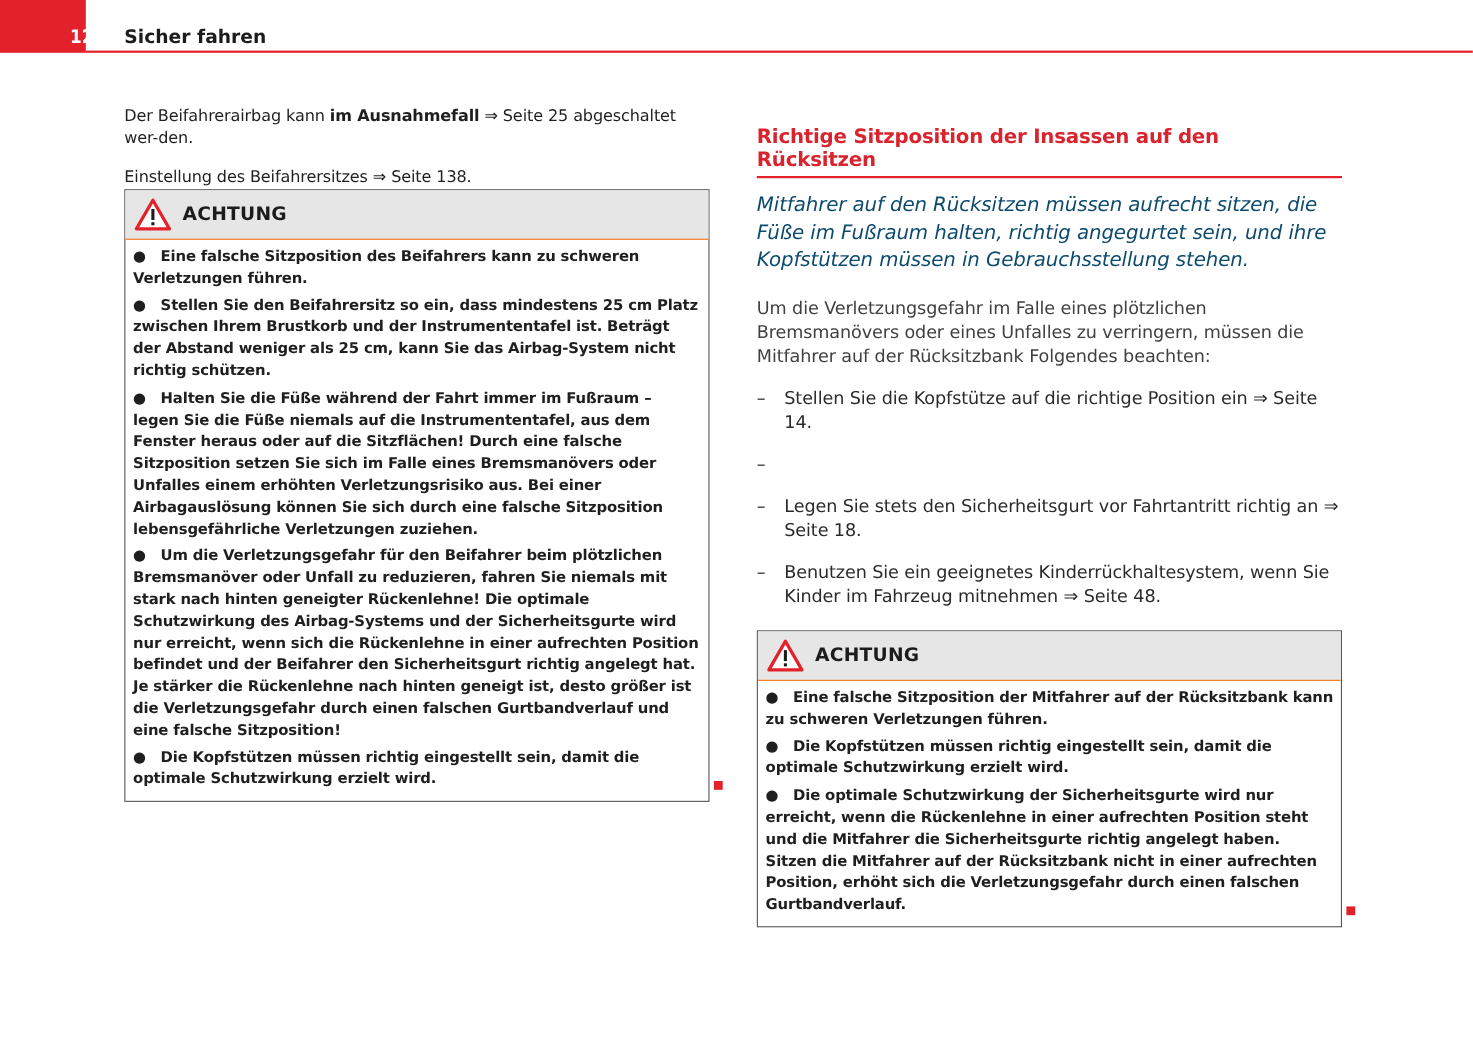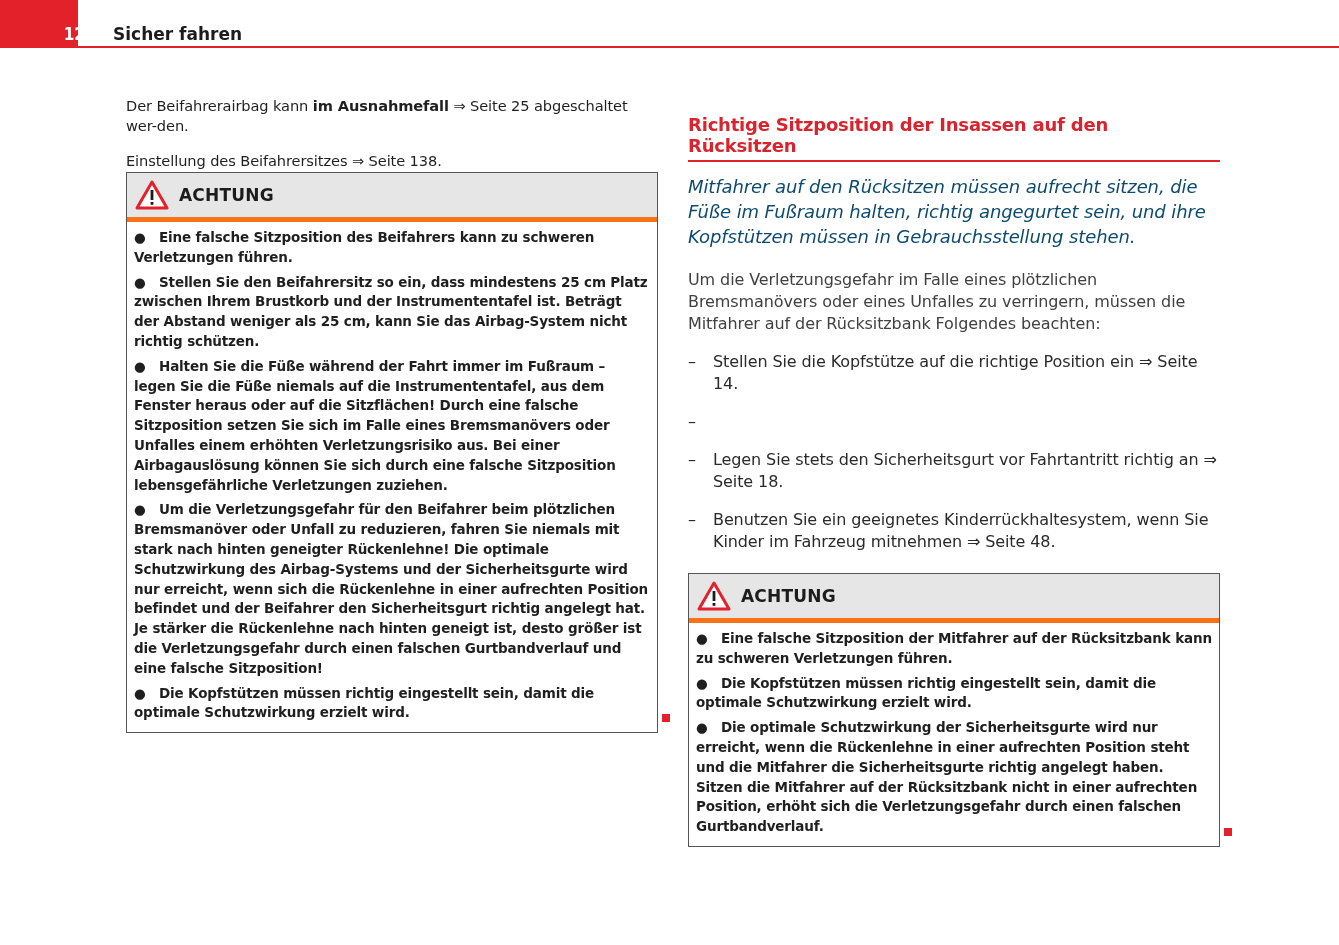--- a/index.html
+++ b/index.html
@@ -4,28 +4,28 @@
 <style>
   html, body { margin: 0; padding: 0; background: #ffffff; }
   body { width: 1339px; height: 945px; position: relative; overflow: hidden;
          font-family: "DejaVu Sans", sans-serif; color: #1f1f1f; }
   .hdr-box { position: absolute; left: 0; top: 0; width: 78px; height: 48px; background: #e3212a; }
   .hdr-num { position: absolute; left: 15px; top: 24px; width: 70px; text-align: right;
              color: #fff; font-weight: bold; font-size: 17px; font-family: "DejaVu Sans Condensed","DejaVu Sans", sans-serif; }
   .hdr-line { position: absolute; left: 78px; top: 46px; width: 1261px; height: 2px; background: #e3212a; }
   .hdr-title { position: absolute; left: 113px; top: 24px; font-weight: bold; font-size: 17px; color: #1c1c1c; }
 
-  .col-left { position: absolute; left: 126px; top: 96px; width: 532px; }
+  .col-left { position: absolute; left: 113px; top: 96px; width: 532px; }
   .col-right { position: absolute; left: 688px; top: 112px; width: 532px; }
 
   .p { font-size: 14.6px; line-height: 20px; margin: 0 0 15px 0; letter-spacing: -0.1px; }
   .p b { font-weight: bold; }
 
   .warn { border: 1px solid #555; background: #fff; position: relative; }
-  .warn-head { background: #e6e6e6; border-bottom: 5px solid #f97316; height: 44px; display: flex; align-items: center; padding-left: 8px; }
+  .warn-head { background: #e6e6e6; border-bottom: 1px solid #f97316; height: 44px; display: flex; align-items: center; padding-left: 8px; }
   .warn-icon { width: 34px; height: 30px; margin-right: 10px; }
   .warn-title { font-weight: bold; font-size: 17px; color: #1c1c1c; letter-spacing: 0.2px; }
   .warn-body { padding: 6px 7px 4px 7px; }
   .warn-item { font-weight: bold; font-size: 13.5px; line-height: 19.8px; margin: 0 0 5px 0; letter-spacing: -0.15px; }
   .warn-item .dot { display: inline-block; width: 25px; }
   .end-mark { position: absolute; width: 8px; height: 8px; background: #e3212a; }
 
   .sec-title { font-weight: bold; font-size: 18px; color: #d9232d; padding: 2px 0 4px 0; border-bottom: 2px solid #e3212a; letter-spacing: -0.2px; }
   .lead { font-style: italic; font-size: 18px; line-height: 25px; margin: 12px 0 20px 0; color: #0c4a6e; letter-spacing: -0.1px; }
   .rp { font-size: 16px; line-height: 22px; margin: 0 0 16px 0; color: #404040; letter-spacing: -0.1px; }

